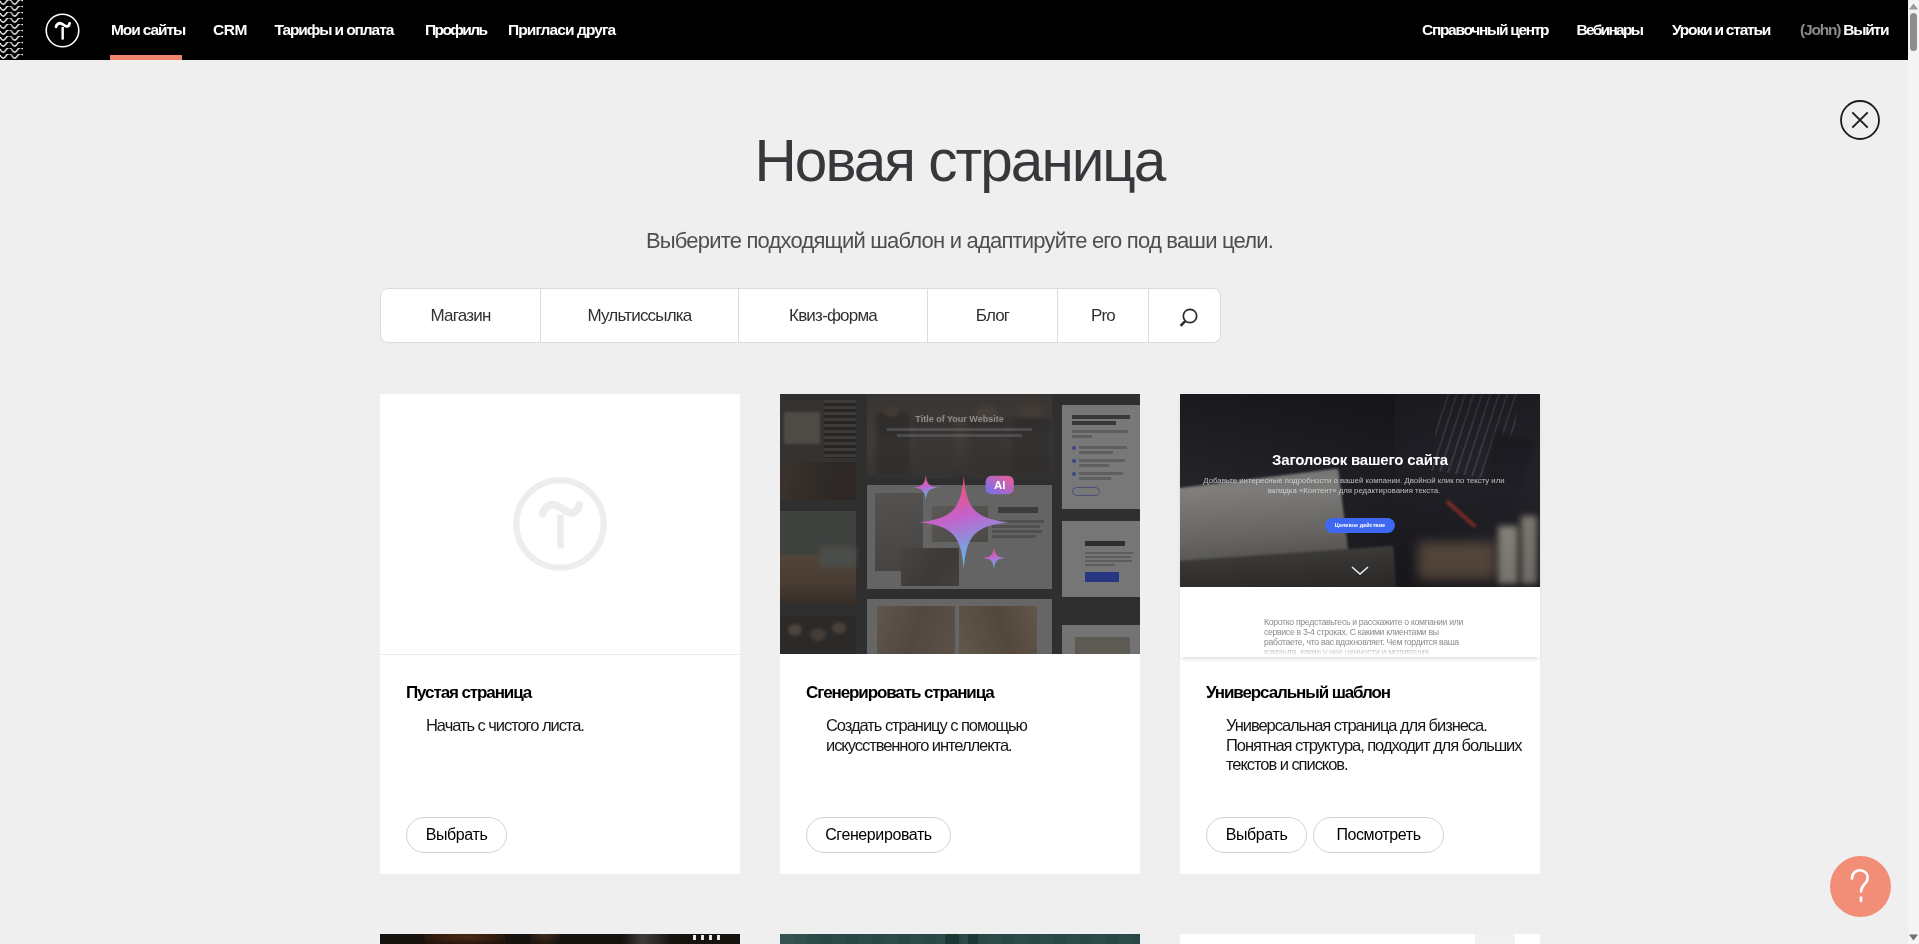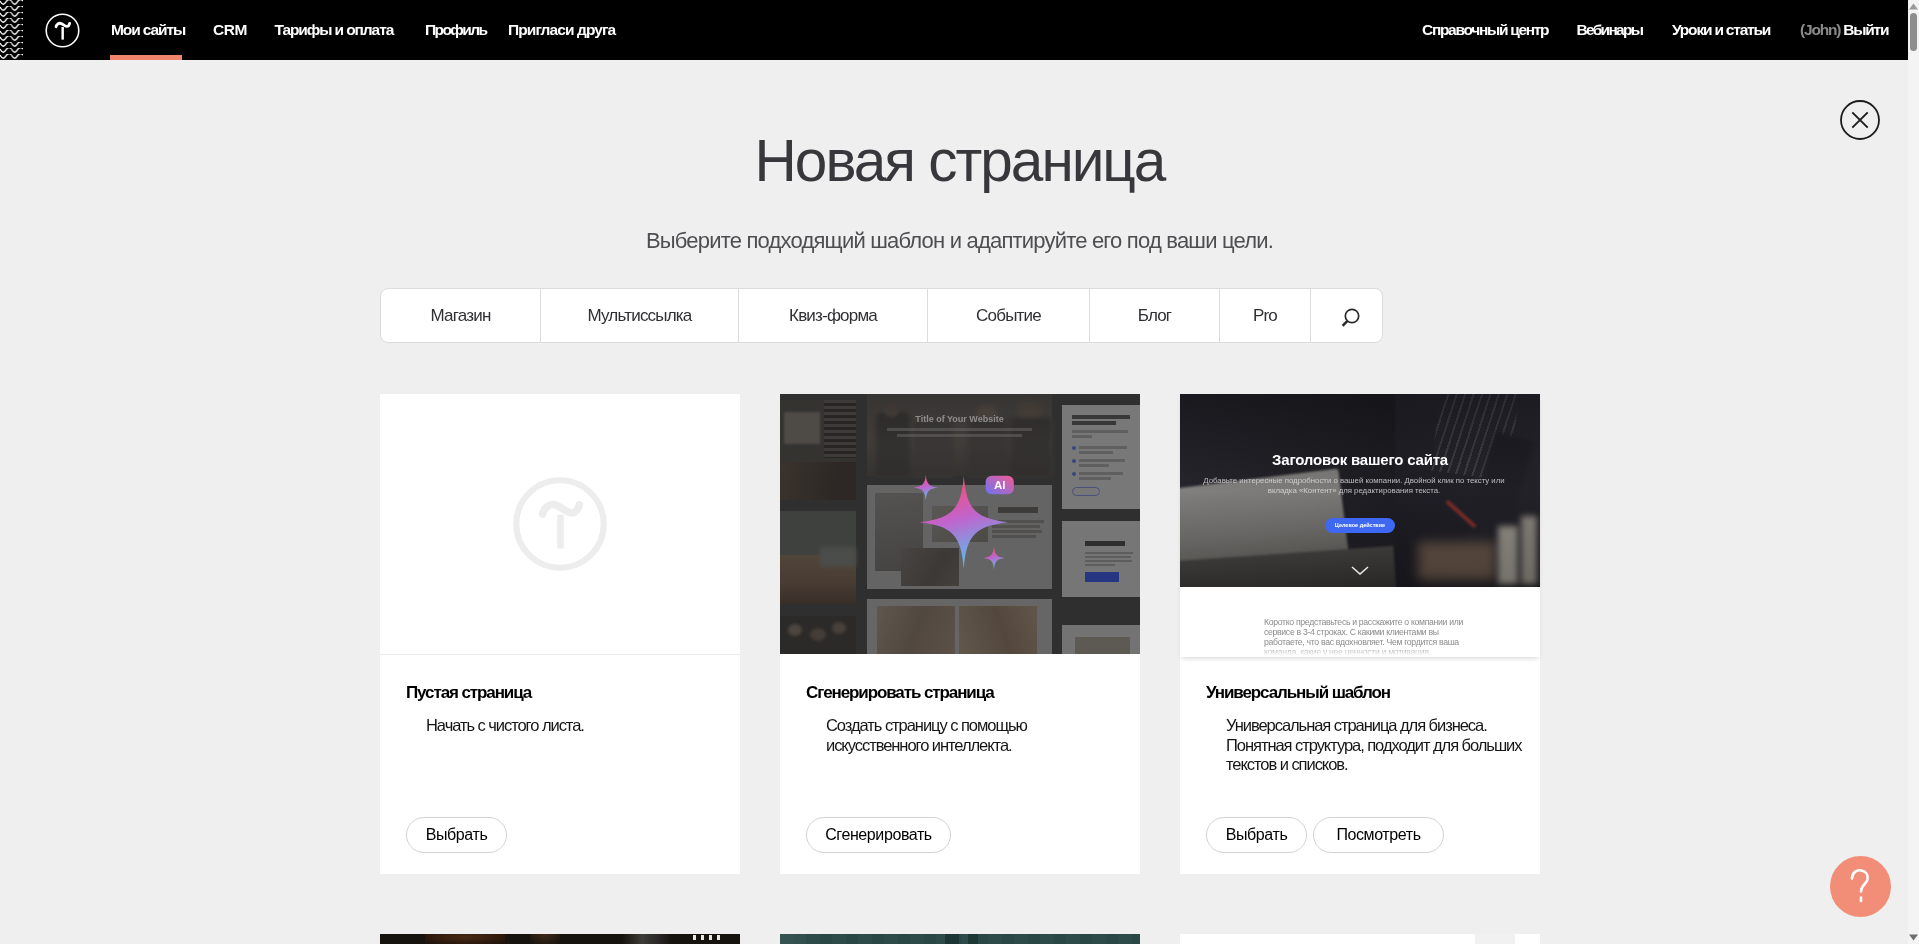--- a/index.html
+++ b/index.html
@@ -97,21 +97,20 @@
   <path d="M12.3,12.3 L27.7,27.7 M27.7,12.3 L12.3,27.7" stroke="#1c1c1c" stroke-width="1.9"></path>
 </svg>
 
 <div class="h1">Новая страница</div>
 <div class="sub">Выберите подходящий шаблон и адаптируйте его под ваши цели.</div>
 
 <div class="tabs">
   <div class="tab" style="width:161px;">Магазин</div>
   <div class="tab" style="width:198px;">Мультиссылка</div>
   <div class="tab" style="width:189px;">Квиз-форма</div>
-  <div class="tab" style="width:162px;">Событие</div>
   <div class="tab" style="width:130px;">Блог</div>
   <div class="tab" style="width:91px;">Pro</div>
   <div class="tab" style="width:72px;">
     <svg width="22" height="22" viewBox="0 0 22 22" style="margin:4px 0 0 7px;">
       <circle cx="13" cy="9" r="6.7" fill="none" stroke="#2a2a2a" stroke-width="1.7"></circle>
       <path d="M8.2,14.2 L3.6,18.8" stroke="#2a2a2a" stroke-width="2.6"></path>
     </svg>
   </div>
 </div>
 

